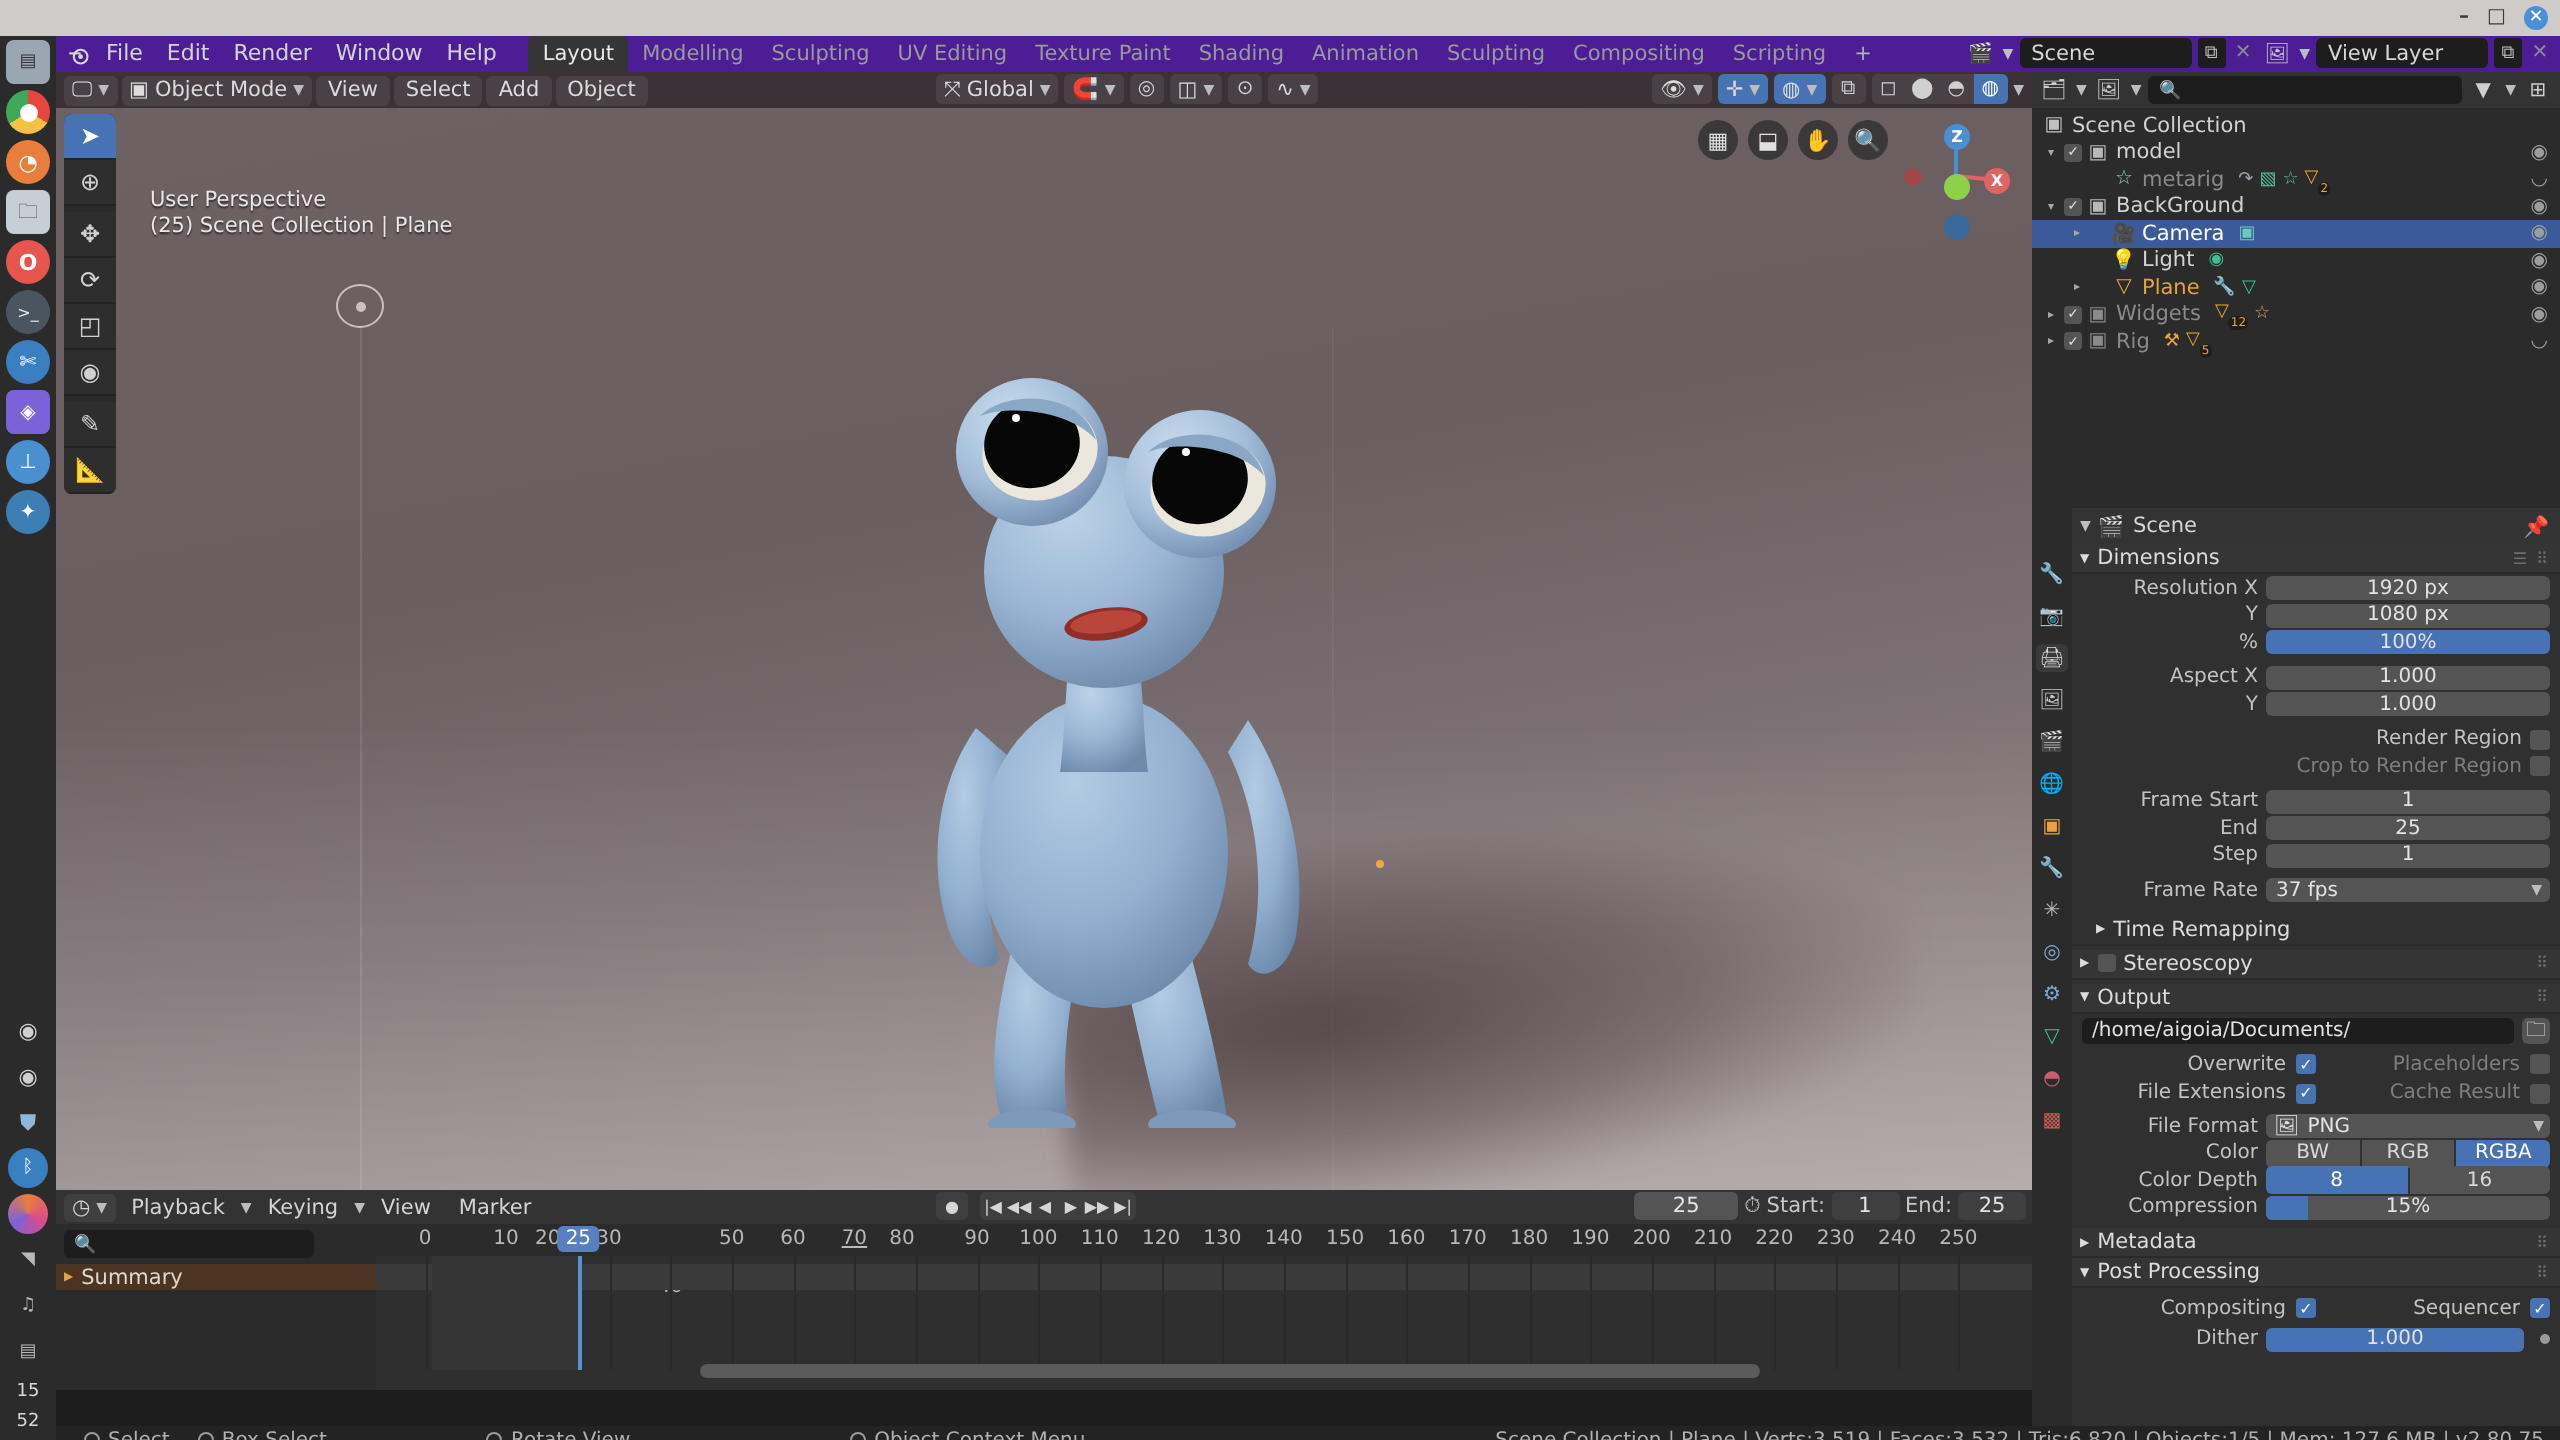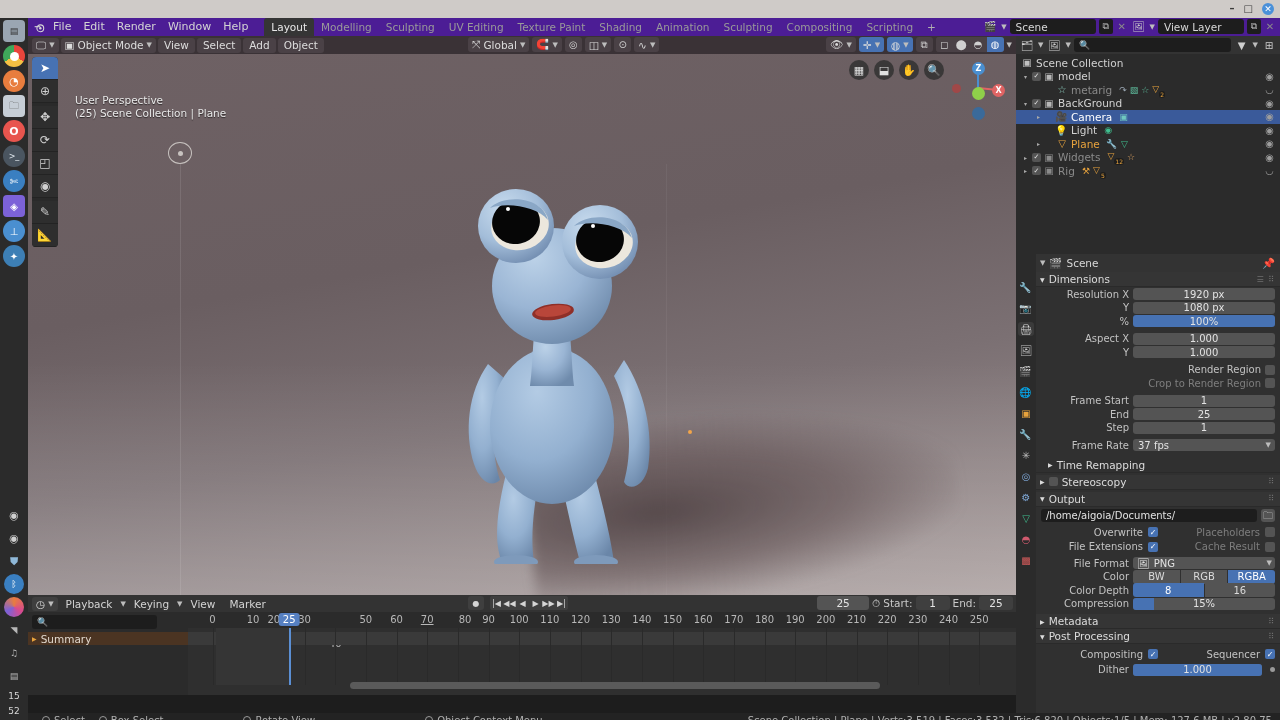--- a/index.html
+++ b/index.html
@@ -547,21 +547,21 @@
         <div class="tl-main">
           <div class="tl-ruler" id="tl-ruler">
               <span class="tl-tick" style="left: 24.5333px;">0</span>
               <span class="tl-tick" style="left: 65px;">10</span>
               <span class="tl-tick" style="left: 85.8667px;">20</span>
               <span class="tl-tick" style="left: 116.533px;">30</span>
               <span class="tl-tick" style="left: 147.2px; margin-top: 24px;">40</span>
               <span class="tl-tick" style="left: 177.867px;">50</span>
               <span class="tl-tick" style="left: 208.533px;">60</span>
               <span class="tl-tick" style="left: 239.2px; text-decoration: underline;">70</span>
-              <span class="tl-tick" style="left: 277px;">80</span>
+              <span class="tl-tick" style="left: 263px;">80</span>
               <span class="tl-tick" style="left: 300.533px;">90</span>
               <span class="tl-tick" style="left: 331.2px;">100</span>
               <span class="tl-tick" style="left: 361.867px;">110</span>
               <span class="tl-tick" style="left: 392.533px;">120</span>
               <span class="tl-tick" style="left: 423.2px;">130</span>
               <span class="tl-tick" style="left: 453.867px;">140</span>
               <span class="tl-tick" style="left: 484.533px;">150</span>
               <span class="tl-tick" style="left: 515.2px;">160</span>
               <span class="tl-tick" style="left: 545.867px;">170</span>
               <span class="tl-tick" style="left: 576.533px;">180</span>

